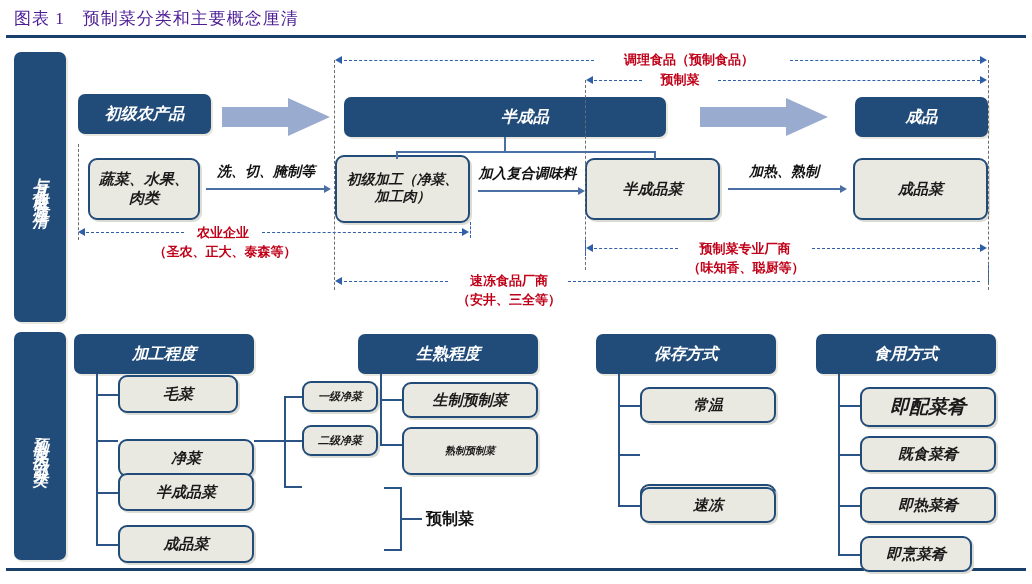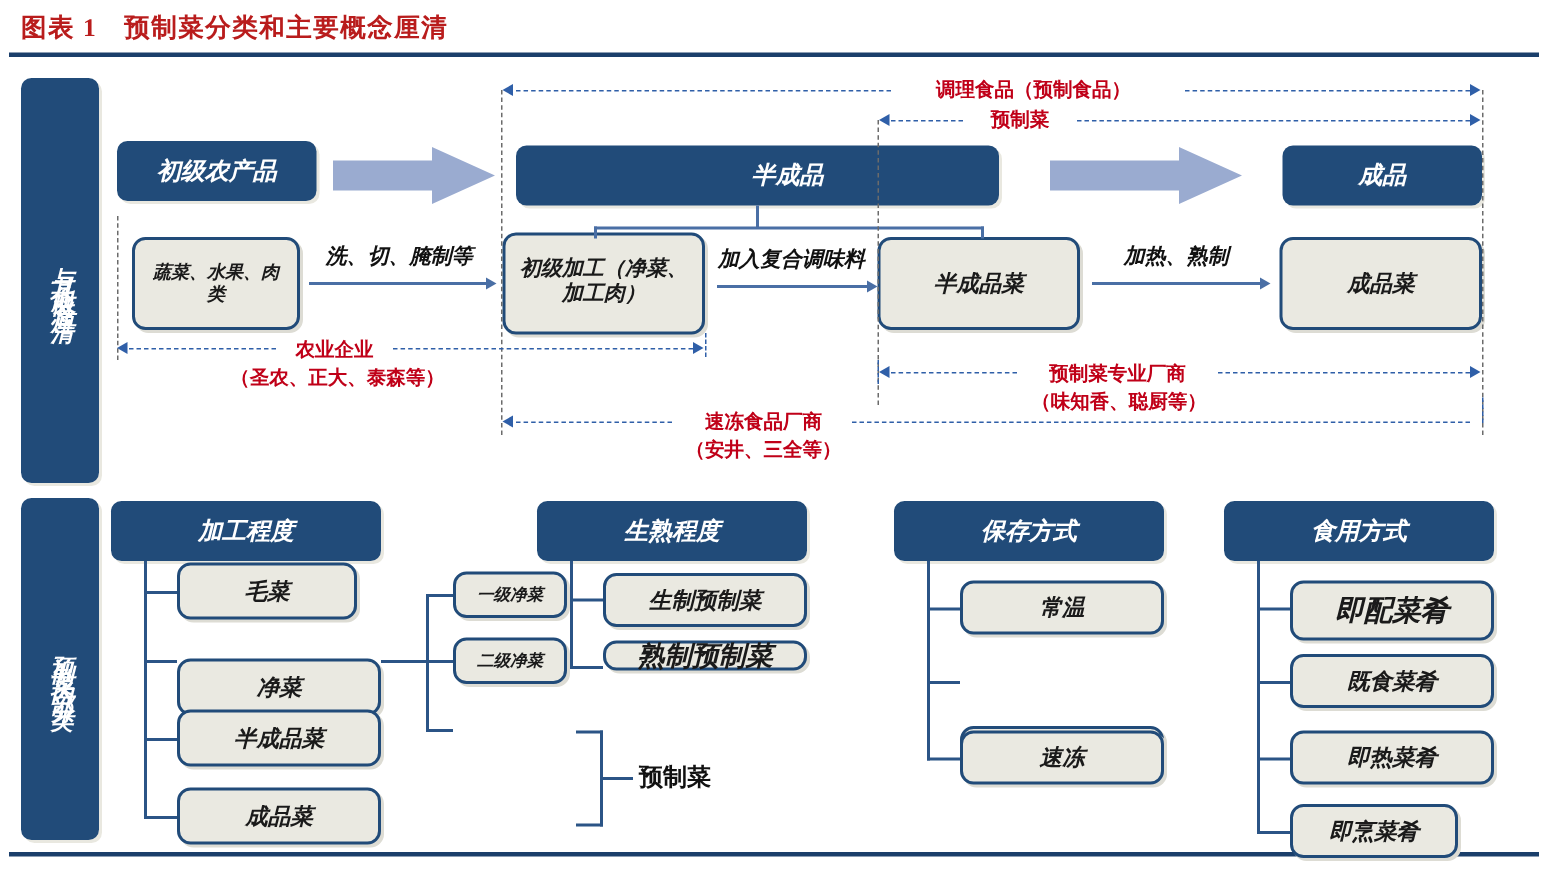--- a/index.html
+++ b/index.html
@@ -3,21 +3,21 @@
 <meta charset="utf-8">
 <style>
   html,body{margin:0;padding:0;background:#ffffff;}
   body{font-family:"Liberation Serif","DejaVu Serif",serif;}
   #page{position:relative;width:1032px;height:584px;overflow:hidden;background:#fff;}
 
   
   .title-text{
     position:absolute;left:14px;top:7px;
     font-family:"Liberation Serif","DejaVu Serif",serif;
-    font-weight:bold;font-size:17px;color:#b91c1c;letter-spacing:1px;
+    font-weight:normal;font-size:17px;color:#4c1d95;letter-spacing:1px;
     white-space:nowrap;
   }
   .title-rule{position:absolute;left:6px;top:35px;width:1020px;height:3px;background:#1b3f6b;}
   .bottom-rule{position:absolute;left:6px;top:568px;width:1020px;height:3px;background:#1b3f6b;}
 
   
   .box{position:absolute;box-sizing:border-box;display:flex;align-items:center;justify-content:center;text-align:center;}
   .dark{
     background:#214B79;color:#ffffff;border-radius:7px;
     box-shadow:2px 2px 0 0 #e9e8e0;
@@ -93,21 +93,21 @@
     <svg width="108" height="38" viewBox="0 0 108 38">
       <polygon points="0,9 66,9 66,0 108,19 66,38 66,29 0,29" fill="#9aabd0"></polygon>
     </svg>
   </div>
   <div class="fatarrow" style="left:700px;top:98px;">
     <svg width="128" height="38" viewBox="0 0 128 38">
       <polygon points="0,9 86,9 86,0 128,19 86,38 86,29 0,29" fill="#9aabd0"></polygon>
     </svg>
   </div>
 
-  <div class="box light" style="left:88px;top:158px;width:112px;height:62px;font-size:12px;line-height:1.25;padding:0 8px;">蔬菜、水果、肉类</div>
+  <div class="box light" style="left:88px;top:158px;width:112px;height:62px;font-size:15px;line-height:1.25;padding:0 8px;">蔬菜、水果、肉类</div>
 
   <div class="box light" style="left:335px;top:155px;width:135px;height:68px;font-size:14px;line-height:1.2;padding:0 6px;">初级加工（净菜、加工肉）</div>
 
   <div class="box light" style="left:585px;top:158px;width:135px;height:62px;font-size:15px;">半成品菜</div>
 
   <div class="box light" style="left:853px;top:158px;width:135px;height:62px;font-size:15px;">成品菜</div>
 
   <div class="ln thin-v" style="left:504px;top:137px;height:15px;"></div>
   <div class="ln thin-h" style="left:396px;top:151px;width:260px;"></div>
   <div class="ln thin-v" style="left:396px;top:151px;height:8px;"></div>
@@ -199,21 +199,21 @@
   <div class="blklbl" style="left:426px;top:509px;font-size:16px;font-style:normal;">预制菜</div>
 
   <div class="box dark" style="left:358px;top:334px;width:180px;height:40px;font-size:16px;">生熟程度</div>
 
   <div class="ln vline" style="left:380px;top:374px;height:72px;"></div>
 
   <div class="ln hline" style="left:380px;top:399px;width:22px;"></div>
   <div class="box light" style="left:402px;top:382px;width:136px;height:36px;font-size:15px;">生制预制菜</div>
 
   <div class="ln hline" style="left:380px;top:444px;width:22px;"></div>
-  <div class="box light" style="left:402px;top:427px;width:136px;height:20px;font-size:18px;font-style:italic;">熟制预制菜</div>
+  <div class="box light" style="left:402px;top:427px;width:136px;height:48px;font-size:10px;font-style:italic;">熟制预制菜</div>
 
   <div class="box dark" style="left:596px;top:334px;width:180px;height:40px;font-size:16px;">保存方式</div>
 
   <div class="ln vline" style="left:618px;top:374px;height:133px;"></div>
 
   <div class="ln hline" style="left:618px;top:405px;width:22px;"></div>
   <div class="box light" style="left:640px;top:387px;width:136px;height:36px;font-size:15px;">常温</div>
 
   <div class="ln hline" style="left:618px;top:454px;width:22px;"></div>
   <div class="box light" style="left:640px;top:436px;width:136px;height:36px;font-size:15px;margin-top:48px;">冷藏</div>

